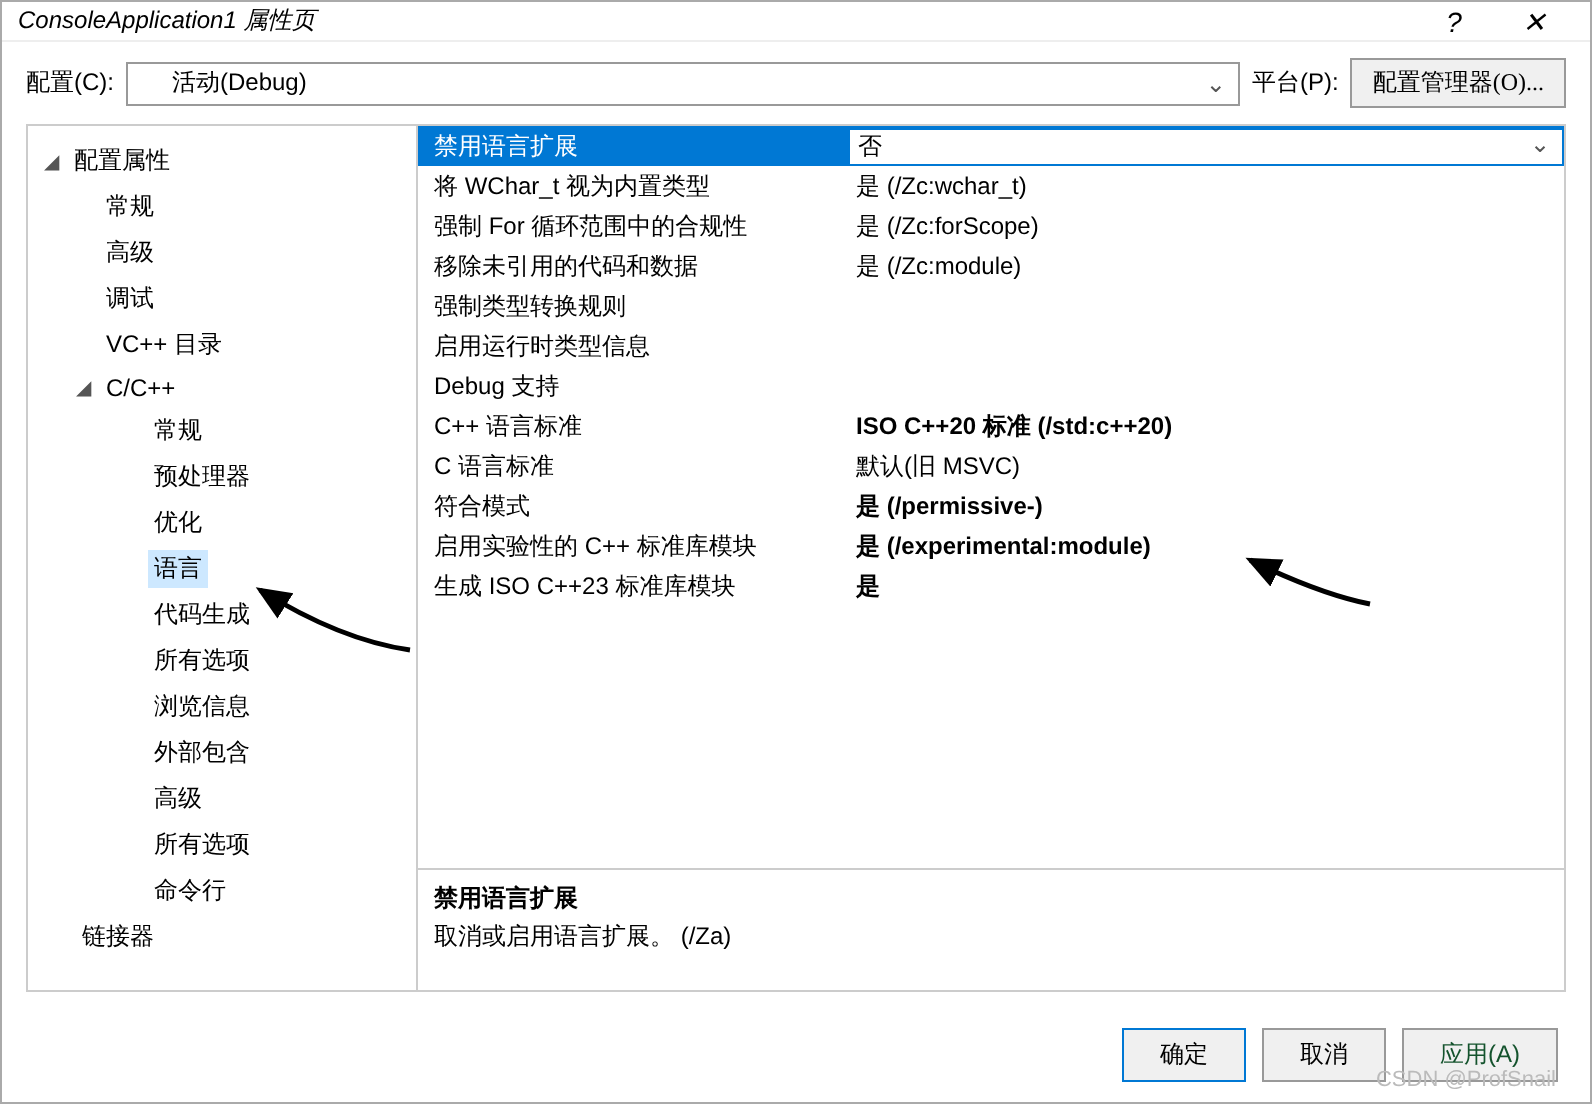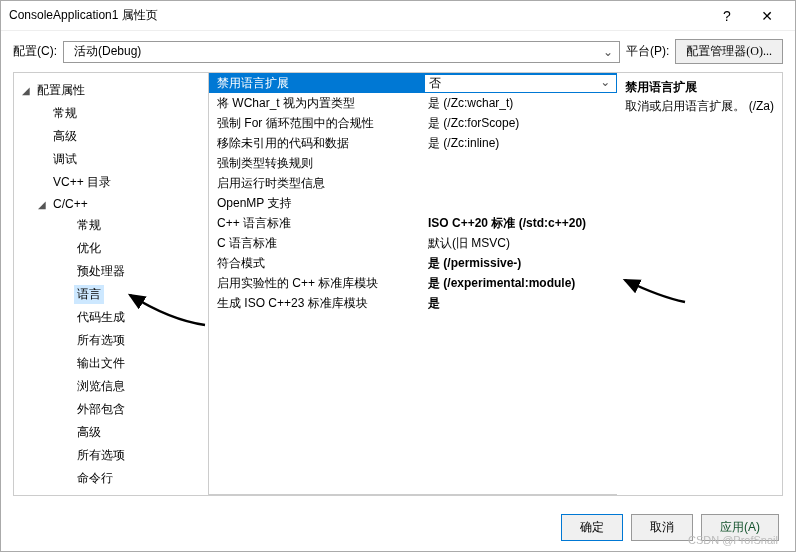--- a/index.html
+++ b/index.html
@@ -1,35 +1,35 @@
 <!DOCTYPE html>
 <html><head>
 <meta charset="utf-8">
 <style>
 * { box-sizing: border-box; font-family: "Microsoft YaHei", "Segoe UI", sans-serif; font-size: 12px; }
 body { margin: 0; background: #fff; }
 .window { width: 796px; height: 552px; border: 1px solid #aaa; display: flex; flex-direction: column; }
-.titlebar { height: 30px; display: flex; align-items: center; padding: 0 8px; border-bottom: 1px solid #eee; }
+.titlebar { height: 20px; display: flex; align-items: center; padding: 0 8px; border-bottom: 1px solid #eee; font-style: italic; }
 .titlebar .title { flex: 1; }
 .titlebar .btn { width: 40px; text-align: center; font-size: 14px; }
 .config-row { display: flex; align-items: center; padding: 8px 12px; gap: 6px; }
 .config-row label { white-space: nowrap; }
-.combo { flex: 1; border: 1px solid #999; height: 22px; display: flex; align-items: center; padding: 0 10px; position: relative; background: #fff; }
+.combo { flex: 1; border: 1px solid #999; height: 22px; display: flex; align-items: center; padding: 0 22px; position: relative; background: #fff; }
 .combo::after { content: "⌄"; position: absolute; right: 6px; color: #555; }
 .combo.small { flex: 0 0 250px; }
 .manager-btn { border: 1px solid #999; background: #f0f0f0; padding: 3px 10px; font-family: Liberation Serif, serif; }
 .body { flex: 1; display: flex; border-top: 1px solid #ccc; margin: 0 12px 8px 12px; border: 1px solid #ccc; overflow: hidden; }
 .tree { width: 195px; border-right: 1px solid #ccc; padding: 6px 0; overflow-y: auto; }
 .tree-item { padding: 2px 0 2px 8px; white-space: nowrap; cursor: default; display: flex; align-items: center; }
 .tree-item .caret { width: 12px; display: inline-block; color: #555; font-size: 10px; }
 .tree-item .lbl { padding: 1px 3px; }
 .tree-item.selected .lbl { background: #cde8ff; }
 .indent-1 { padding-left: 24px; }
 .indent-2 { padding-left: 48px; }
-.right { flex: 1; display: flex; }
+.right { flex: 1; display: flex; flex-direction: column; }
 .grid { flex: 1; overflow: auto; border-bottom: 1px solid #ccc; }
 .grid-row { display: flex; height: 20px; align-items: center; }
 .grid-row.selected { background: #0078d4; color: #fff; }
 .grid-cell-name { width: 215px; padding-left: 8px; white-space: nowrap; overflow: hidden; }
 .grid-cell-value { flex: 1; padding-left: 4px; white-space: nowrap; position: relative; }
 .grid-row.selected .grid-cell-value { background: #fff; color: #000; border: 1px solid #0078d4; }
 .grid-row.selected .grid-cell-value::after { content: "⌄"; position: absolute; right: 6px; color: #555; }
 .bold { font-weight: bold; }
 .desc { height: 60px; padding: 6px 8px; }
 .desc-title { font-weight: bold; margin-bottom: 2px; }
@@ -85,41 +85,37 @@
         <div class="tree-item indent-1">
           <span class="caret">◢</span>
           <span class="lbl">C/C++</span>
         </div>
         <div class="tree-item indent-2">
           <span class="caret"></span>
           <span class="lbl">常规</span>
         </div>
         <div class="tree-item indent-2">
           <span class="caret"></span>
+          <span class="lbl">预处理器</span>
+        </div>
+        <div class="tree-item indent-2">
+          <span class="caret"></span>
           <span class="lbl">优化</span>
         </div>
-        <div class="tree-item indent-2">
-          <span class="caret"></span>
-          <span class="lbl">预处理器</span>
-        </div>
         <div class="tree-item indent-2 selected">
           <span class="caret"></span>
           <span class="lbl">语言</span>
         </div>
         <div class="tree-item indent-2">
           <span class="caret"></span>
           <span class="lbl">代码生成</span>
         </div>
         <div class="tree-item indent-2">
           <span class="caret"></span>
           <span class="lbl">所有选项</span>
-        </div>
-        <div class="tree-item indent-2">
-          <span class="caret"></span>
-          <span class="lbl">输出文件</span>
         </div>
         <div class="tree-item indent-2">
           <span class="caret"></span>
           <span class="lbl">浏览信息</span>
         </div>
         <div class="tree-item indent-2">
           <span class="caret"></span>
           <span class="lbl">外部包含</span>
         </div>
         <div class="tree-item indent-2">
@@ -147,32 +143,32 @@
           <div class="grid-row">
             <div class="grid-cell-name">将 WChar_t 视为内置类型</div>
             <div class="grid-cell-value">是 (/Zc:wchar_t)</div>
           </div>
           <div class="grid-row">
             <div class="grid-cell-name">强制 For 循环范围中的合规性</div>
             <div class="grid-cell-value">是 (/Zc:forScope)</div>
           </div>
           <div class="grid-row">
             <div class="grid-cell-name">移除未引用的代码和数据</div>
-            <div class="grid-cell-value">是 (/Zc:inline)</div>
+            <div class="grid-cell-value">是 (/Zc:module)</div>
           </div>
           <div class="grid-row">
             <div class="grid-cell-name">强制类型转换规则</div>
             <div class="grid-cell-value"></div>
           </div>
           <div class="grid-row">
             <div class="grid-cell-name">启用运行时类型信息</div>
             <div class="grid-cell-value"></div>
           </div>
           <div class="grid-row">
-            <div class="grid-cell-name">OpenMP 支持</div>
+            <div class="grid-cell-name">Debug 支持</div>
             <div class="grid-cell-value"></div>
           </div>
           <div class="grid-row">
             <div class="grid-cell-name">C++ 语言标准</div>
             <div class="grid-cell-value bold">ISO C++20 标准 (/std:c++20)</div>
           </div>
           <div class="grid-row">
             <div class="grid-cell-name">C 语言标准</div>
             <div class="grid-cell-value">默认(旧 MSVC)</div>
           </div>

